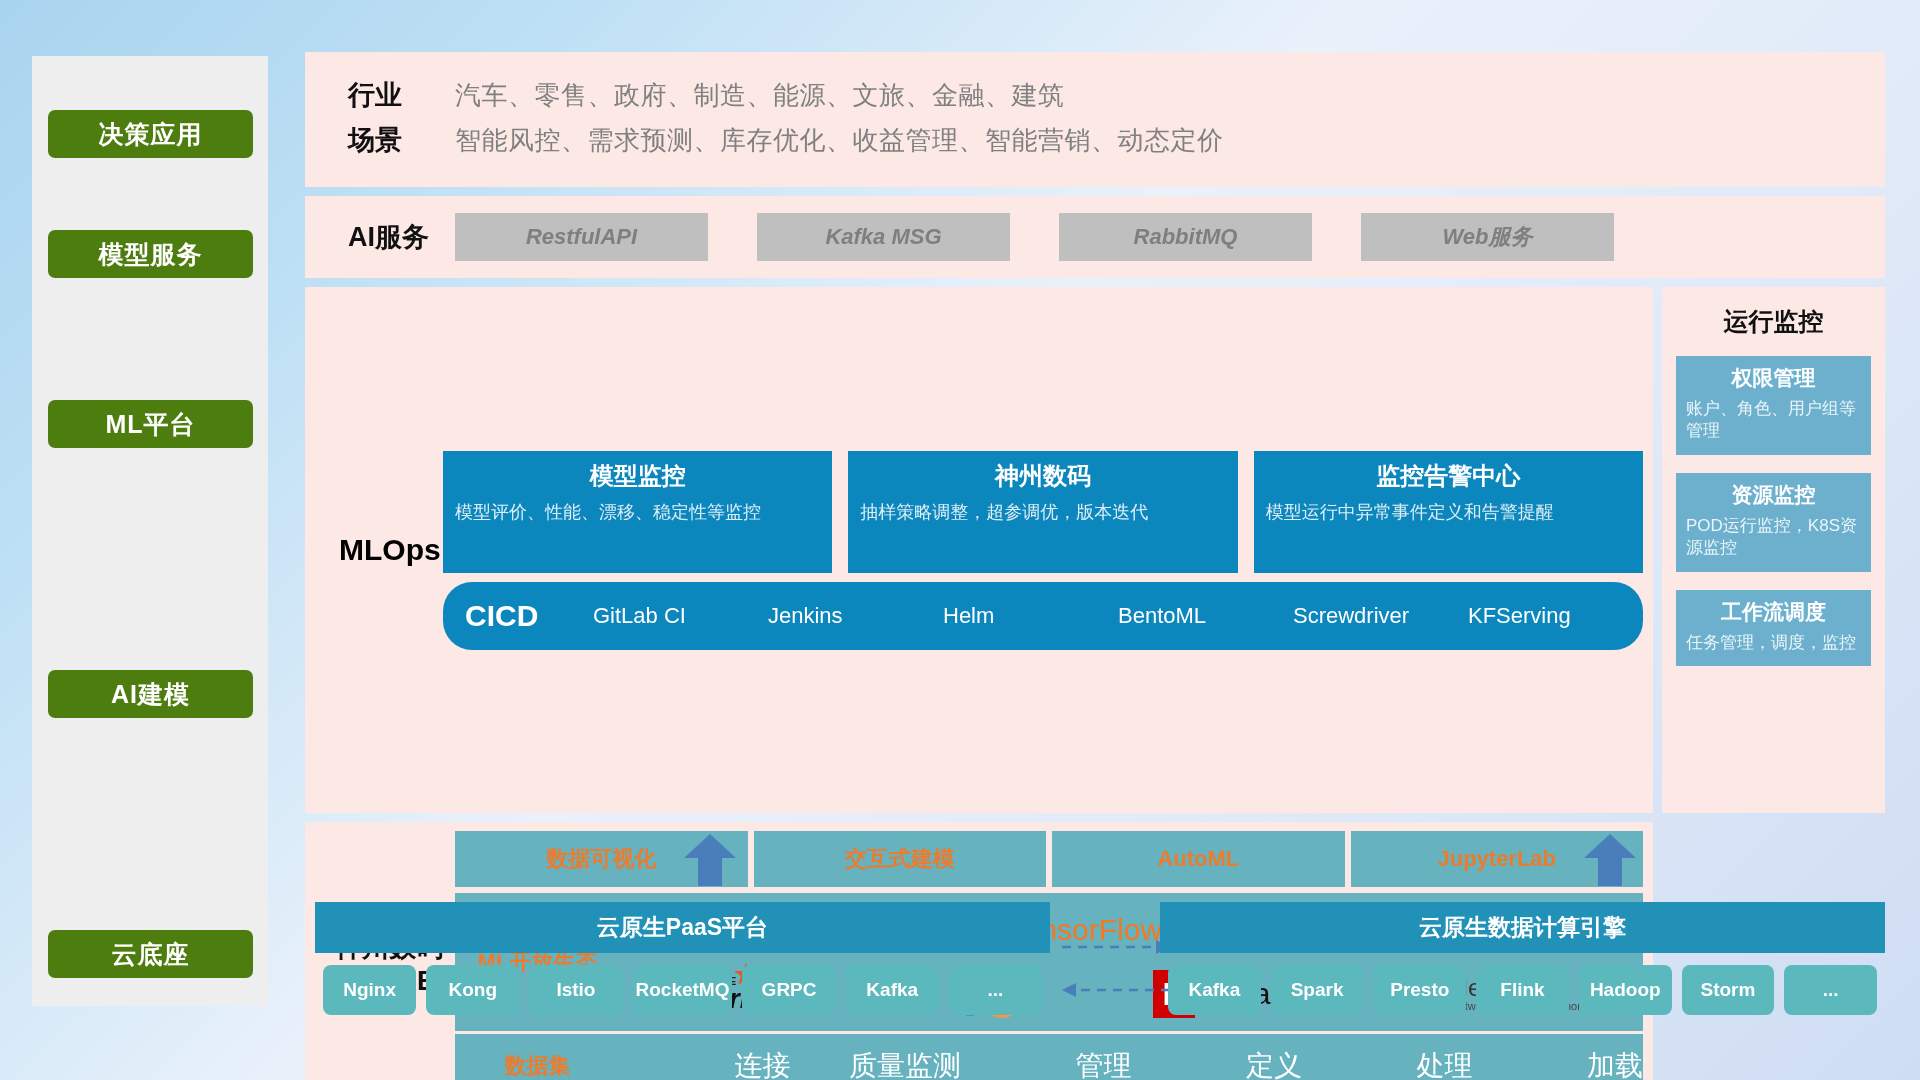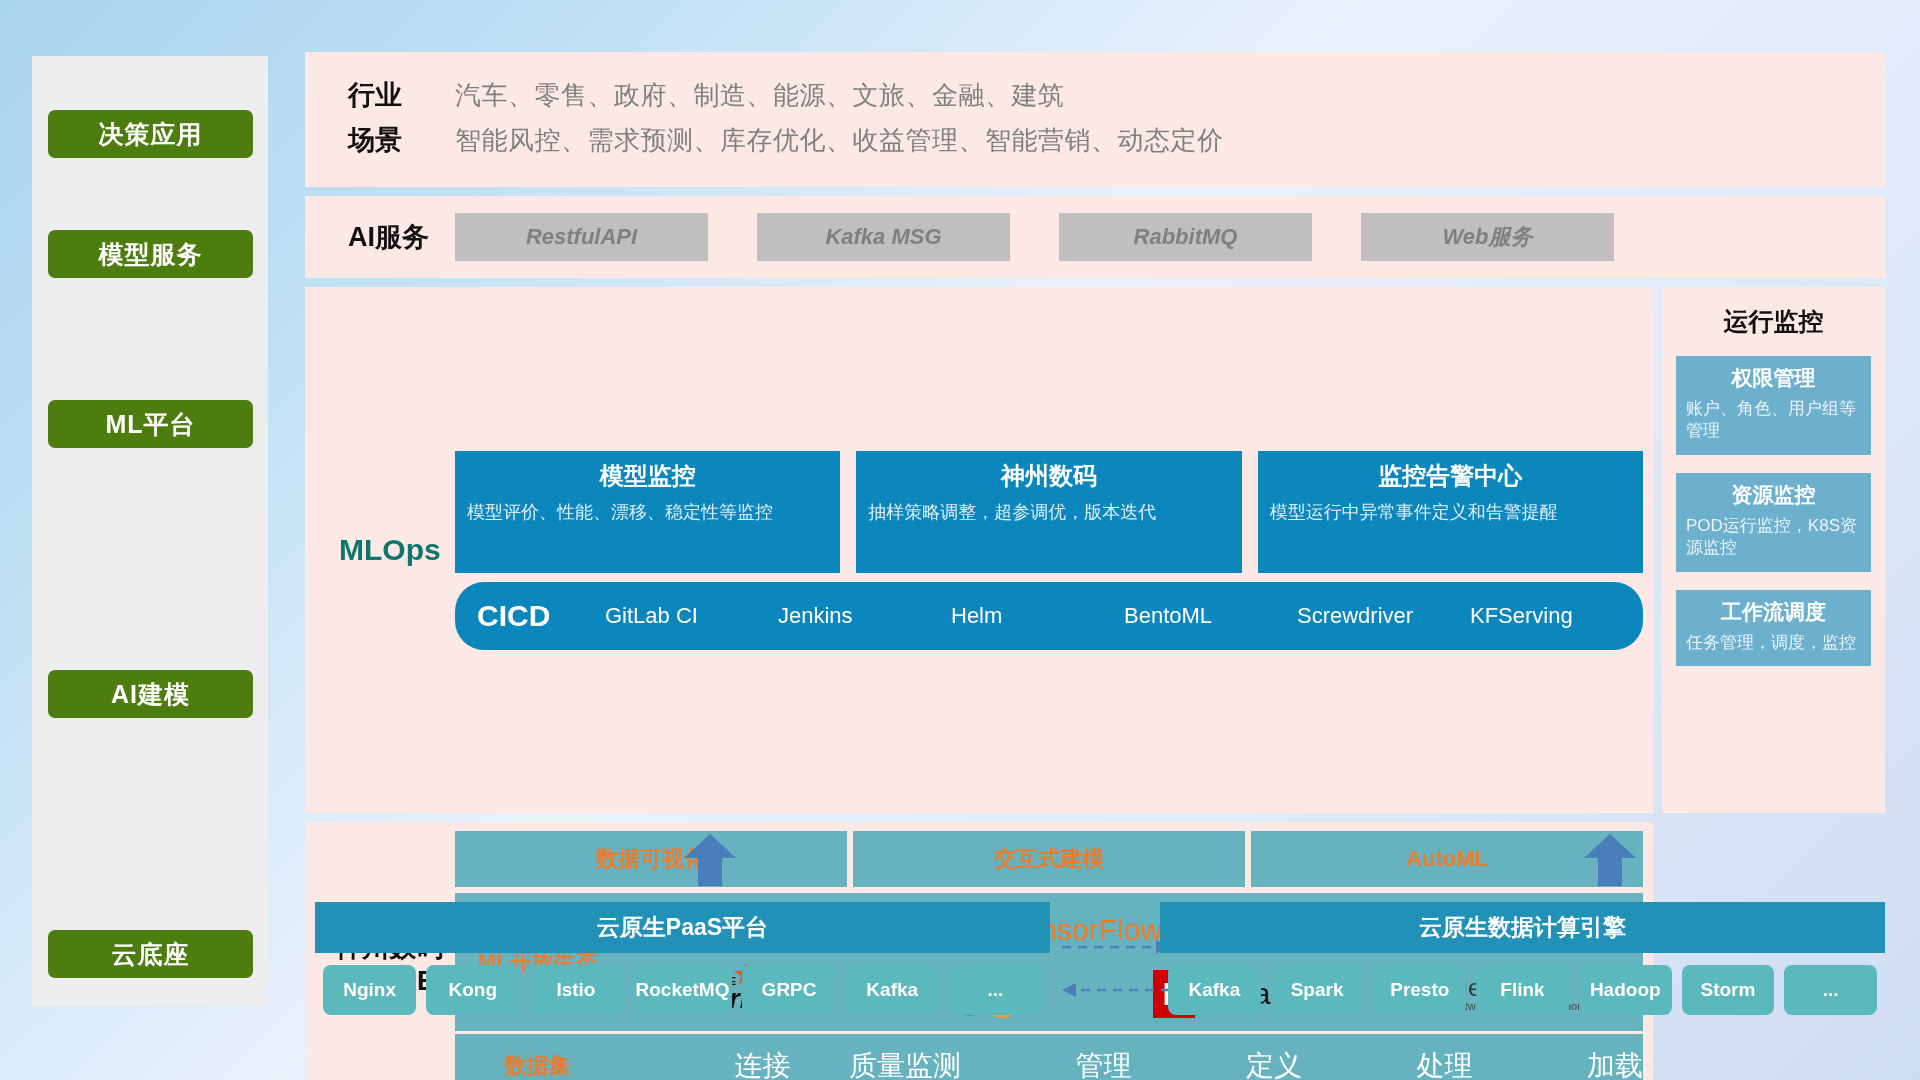--- a/index.html
+++ b/index.html
@@ -103,22 +103,22 @@
   .mon-card-desc { color: #eaf5fa; font-size: 17px; line-height: 1.32; }
 
   
   .band-mlops {
     background: #fce9e6;
     display: flex; align-items: center;
     padding: 12px 0 12px 0;
     height: 100%;
   }
   .mlops-label {
-    width: 150px; padding-left: 34px; flex: none;
-    font-size: 30px; font-weight: bold; color: #0f766e;
+    width: 138px; padding-left: 34px; flex: none;
+    font-size: 30px; font-weight: bold; color: #000000;
   }
   .mlops-body { flex: 1; padding-right: 10px; }
   .mlops-top { display: flex; gap: 16px; margin-bottom: 9px; }
   .mlops-card { background: #0c87bd; flex: 1; padding: 9px 12px 12px 12px; min-height: 122px; }
   .mlops-card h4 {
     color: #fff; font-size: 24px; font-weight: bold; text-align: center;
     margin-bottom: 8px;
   }
   .mlops-card p { color: #ddeef7; font-size: 18px; line-height: 1.35; }
 
@@ -284,20 +284,21 @@
         <div class="band band-model">
           <div class="model-label">
             <span>神州数码</span>
             <span>ML LAB</span>
           </div>
           <div class="model-body">
             <div class="tool-row">
               <div class="tool-box">数据可视化</div>
               <div class="tool-box">交互式建模</div>
               <div class="tool-box">AutoML</div>
+              <div class="tool-box">JupyterLab</div>
             </div>
 
             <div class="eco-box">
               <div class="eco-label">ML开放生态</div>
               <div class="eco-grid">
 
                 <div class="eco-line">
                   <div class="eco-logo">
                     <svg width="36" height="36" viewBox="0 0 40 40">
                       <circle cx="20" cy="20" r="14" fill="none" stroke="#3ad62b" stroke-width="5" stroke-dasharray="62 26" transform="rotate(-40 20 20)"></circle>

